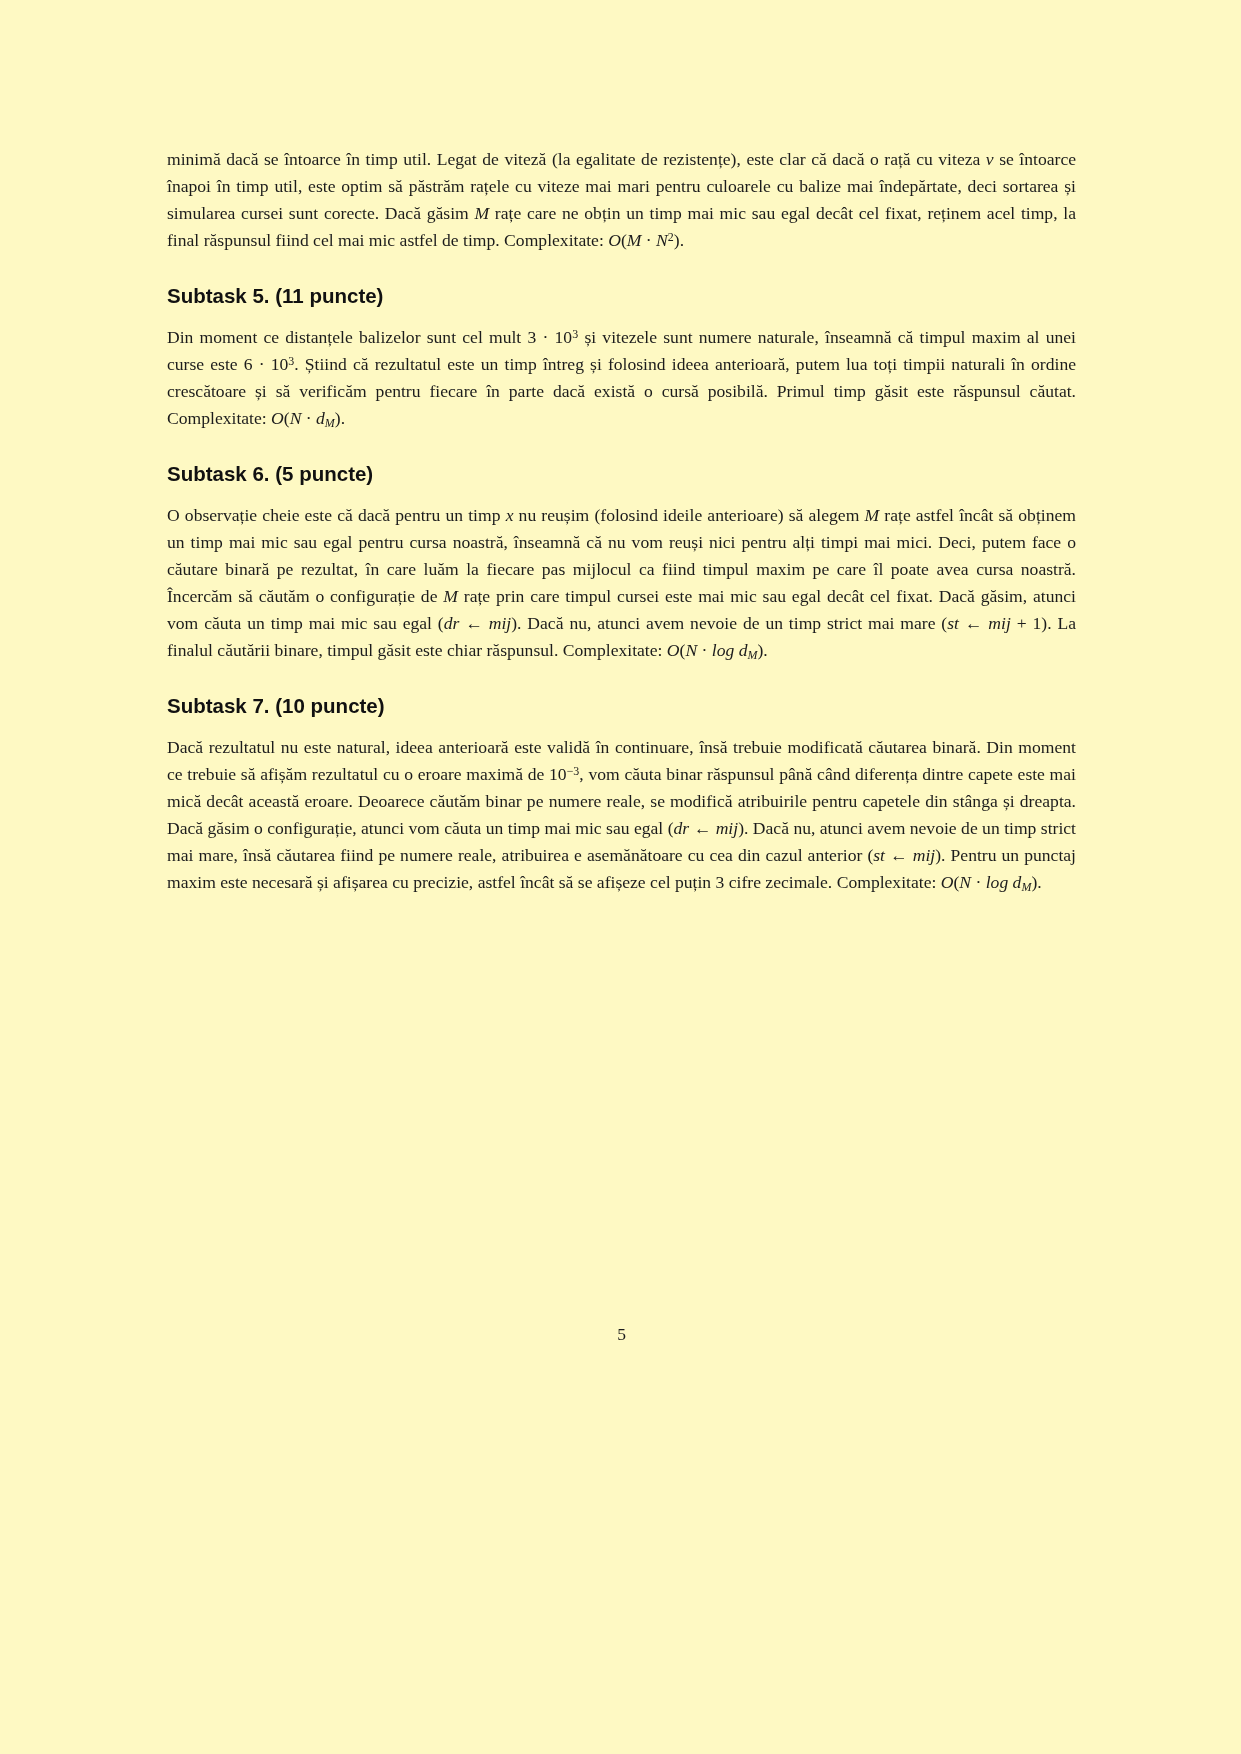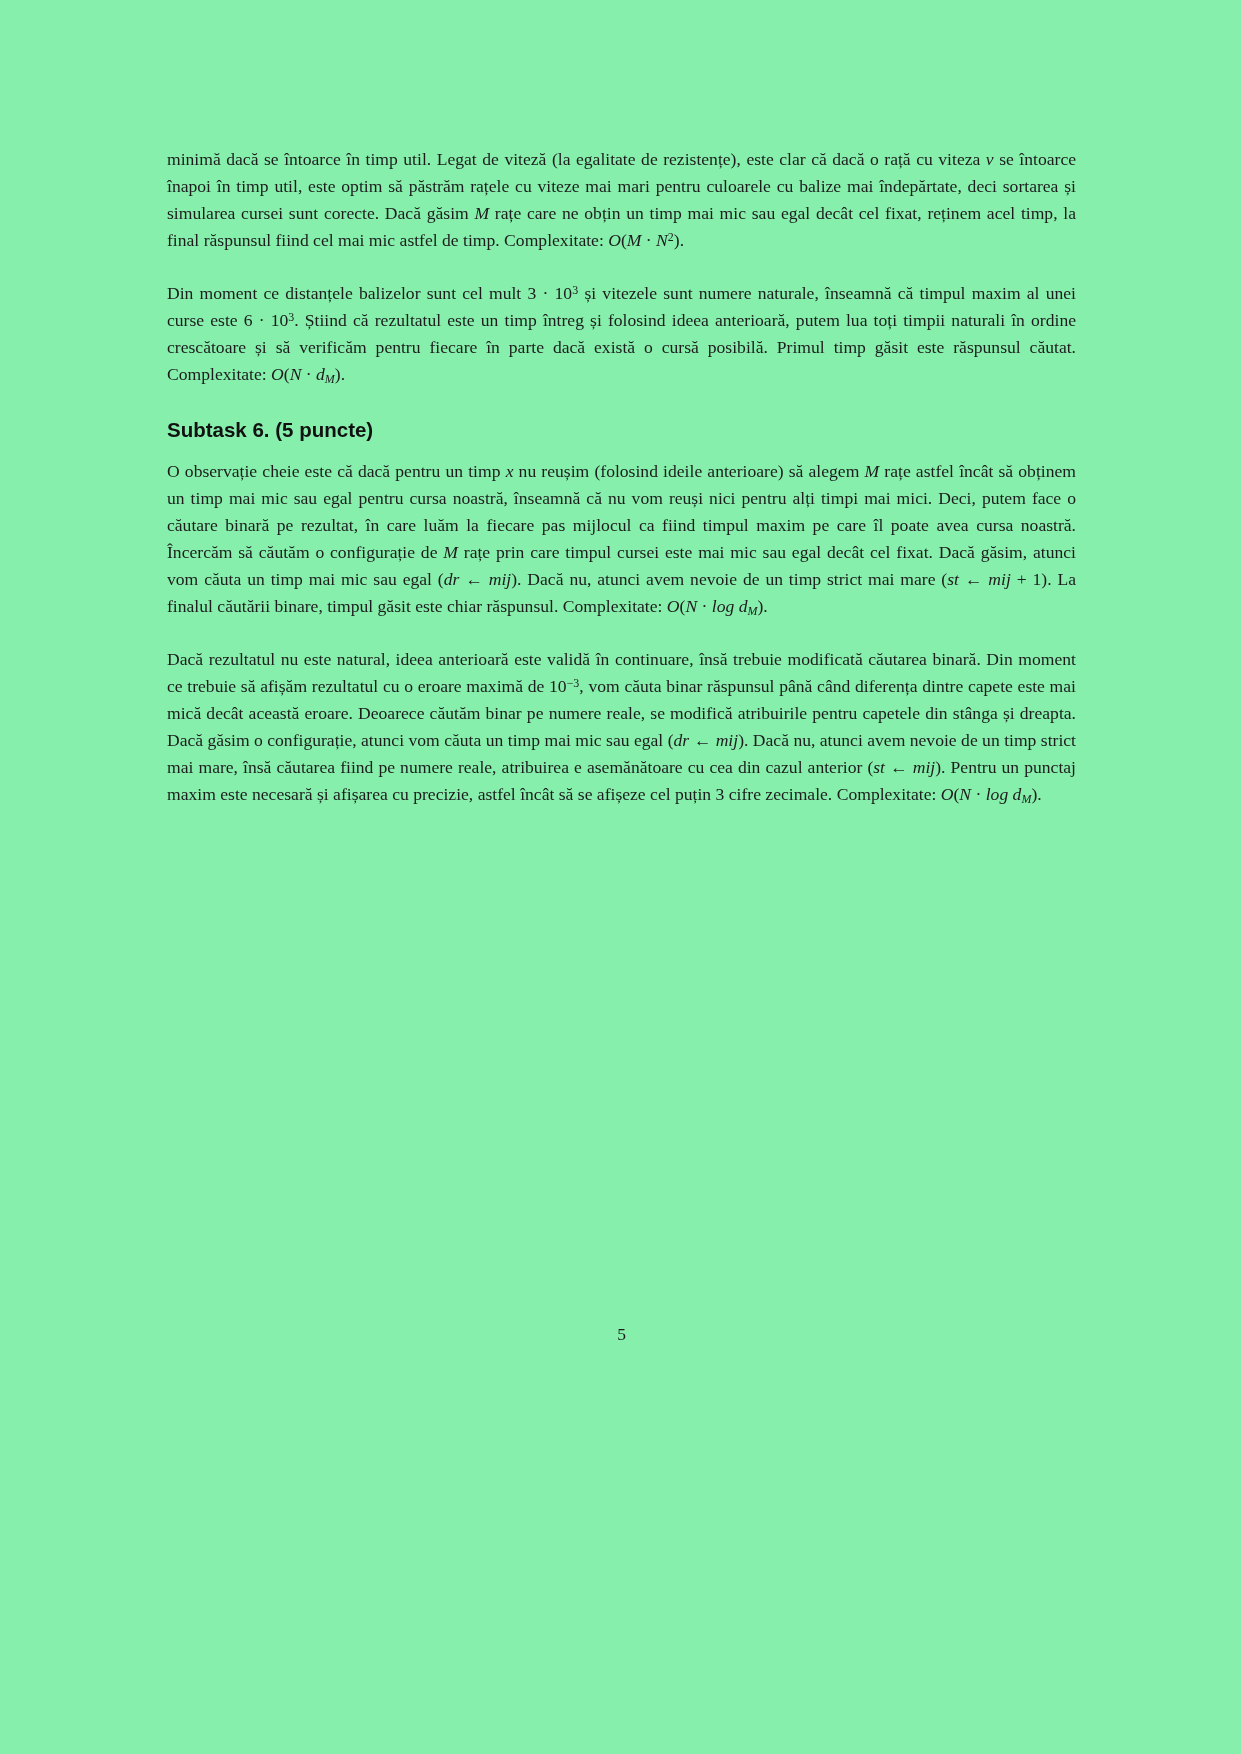--- a/index.html
+++ b/index.html
@@ -4,21 +4,21 @@
 <style>
   html, body {
     margin: 0;
     padding: 0;
     background: #ffffff;
   }
   .page {
     position: relative;
     width: 1241px;
     height: 1754px;
-    background: #86efac;
+    background: #fef9c3;
     font-family: "Liberation Serif", "DejaVu Serif", serif;
     color: #1c1c1c;
     box-sizing: border-box;
     overflow: hidden;
   }
   .content {
     position: absolute;
     left: 167px;
     top: 146px;
     width: 909px;
@@ -65,26 +65,28 @@
   }
 </style>
 </head>
 <body>
 
 <div class="page">
   <div class="content">
 
     <p class="para"><span>minimă dacă se întoarce în timp util. Legat de viteză (la egalitate de rezistențe), este clar că dacă o rață cu viteza </span><span class="math">v</span><span> se întoarce înapoi în timp util, este optim să păstrăm rațele cu viteze mai mari pentru culoarele cu balize mai îndepărtate, deci sortarea și simularea cursei sunt corecte. Dacă găsim </span><span class="math">M</span><span> rațe care ne obțin un timp mai mic sau egal decât cel fixat, reținem acel timp, la final răspunsul fiind cel mai mic astfel de timp. Complexitate: </span><span class="math">O</span><span>(</span><span class="math">M</span><span> · </span><span class="math">N</span><sup>2</sup><span>).</span></p>
 
+    <h2 class="heading">Subtask 5. (11 puncte)</h2>
 
     <p class="para"><span>Din moment ce distanțele balizelor sunt cel mult 3 · 10</span><sup>3</sup><span> și vitezele sunt numere naturale, înseamnă că timpul maxim al unei curse este 6 · 10</span><sup>3</sup><span>. Știind că rezultatul este un timp întreg și folosind ideea anterioară, putem lua toți timpii naturali în ordine crescătoare și să verificăm pentru fiecare în parte dacă există o cursă posibilă. Primul timp găsit este răspunsul căutat. Complexitate: </span><span class="math">O</span><span>(</span><span class="math">N</span><span> · </span><span class="math">d</span><sub class="math">M</sub><span>).</span></p>
 
     <h2 class="heading">Subtask 6. (5 puncte)</h2>
 
     <p class="para"><span>O observație cheie este că dacă pentru un timp </span><span class="math">x</span><span> nu reușim (folosind ideile anterioare) să alegem </span><span class="math">M</span><span> rațe astfel încât să obținem un timp mai mic sau egal pentru cursa noastră, înseamnă că nu vom reuși nici pentru alți timpi mai mici. Deci, putem face o căutare binară pe rezultat, în care luăm la fiecare pas mijlocul ca fiind timpul maxim pe care îl poate avea cursa noastră. Încercăm să căutăm o configurație de </span><span class="math">M</span><span> rațe prin care timpul cursei este mai mic sau egal decât cel fixat. Dacă găsim, atunci vom căuta un timp mai mic sau egal (</span><span class="math">dr</span><span> ← </span><span class="math">mij</span><span>). Dacă nu, atunci avem nevoie de un timp strict mai mare (</span><span class="math">st</span><span> ← </span><span class="math">mij</span><span> + 1). La finalul căutării binare, timpul găsit este chiar răspunsul. Complexitate: </span><span class="math">O</span><span>(</span><span class="math">N</span><span> · </span><span class="math">log d</span><sub class="math">M</sub><span>).</span></p>
 
+    <h2 class="heading">Subtask 7. (10 puncte)</h2>
 
     <p class="para"><span>Dacă rezultatul nu este natural, ideea anterioară este validă în continuare, însă trebuie modificată căutarea binară. Din moment ce trebuie să afișăm rezultatul cu o eroare maximă de 10</span><sup>−3</sup><span>, vom căuta binar răspunsul până când diferența dintre capete este mai mică decât această eroare. Deoarece căutăm binar pe numere reale, se modifică atribuirile pentru capetele din stânga și dreapta. Dacă găsim o configurație, atunci vom căuta un timp mai mic sau egal (</span><span class="math">dr</span><span> ← </span><span class="math">mij</span><span>). Dacă nu, atunci avem nevoie de un timp strict mai mare, însă căutarea fiind pe numere reale, atribuirea e asemănătoare cu cea din cazul anterior (</span><span class="math">st</span><span> ← </span><span class="math">mij</span><span>). Pentru un punctaj maxim este necesară și afișarea cu precizie, astfel încât să se afișeze cel puțin 3 cifre zecimale. Complexitate: </span><span class="math">O</span><span>(</span><span class="math">N</span><span> · </span><span class="math">log d</span><sub class="math">M</sub><span>).</span></p>
 
   </div>
 
   <div class="page-number">5</div>
 </div>
 
 </body></html>

